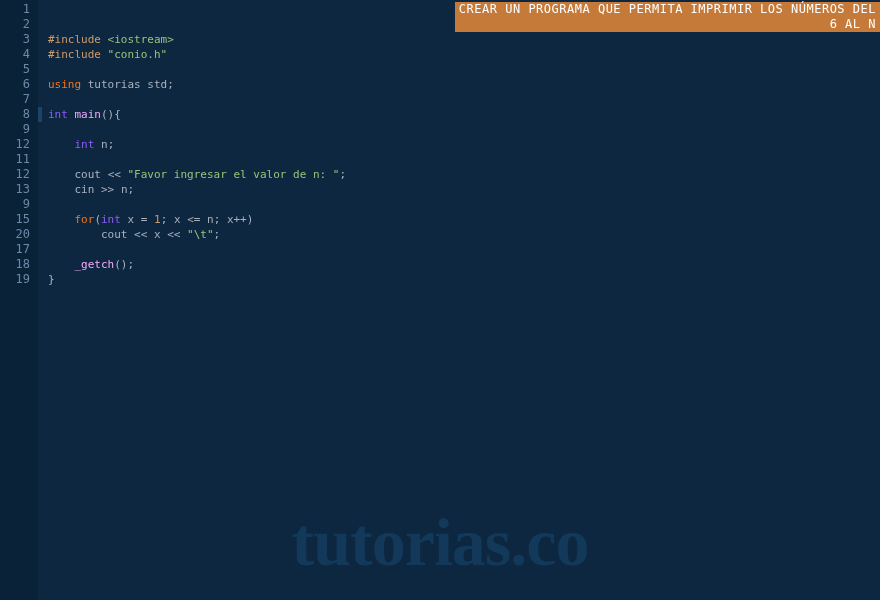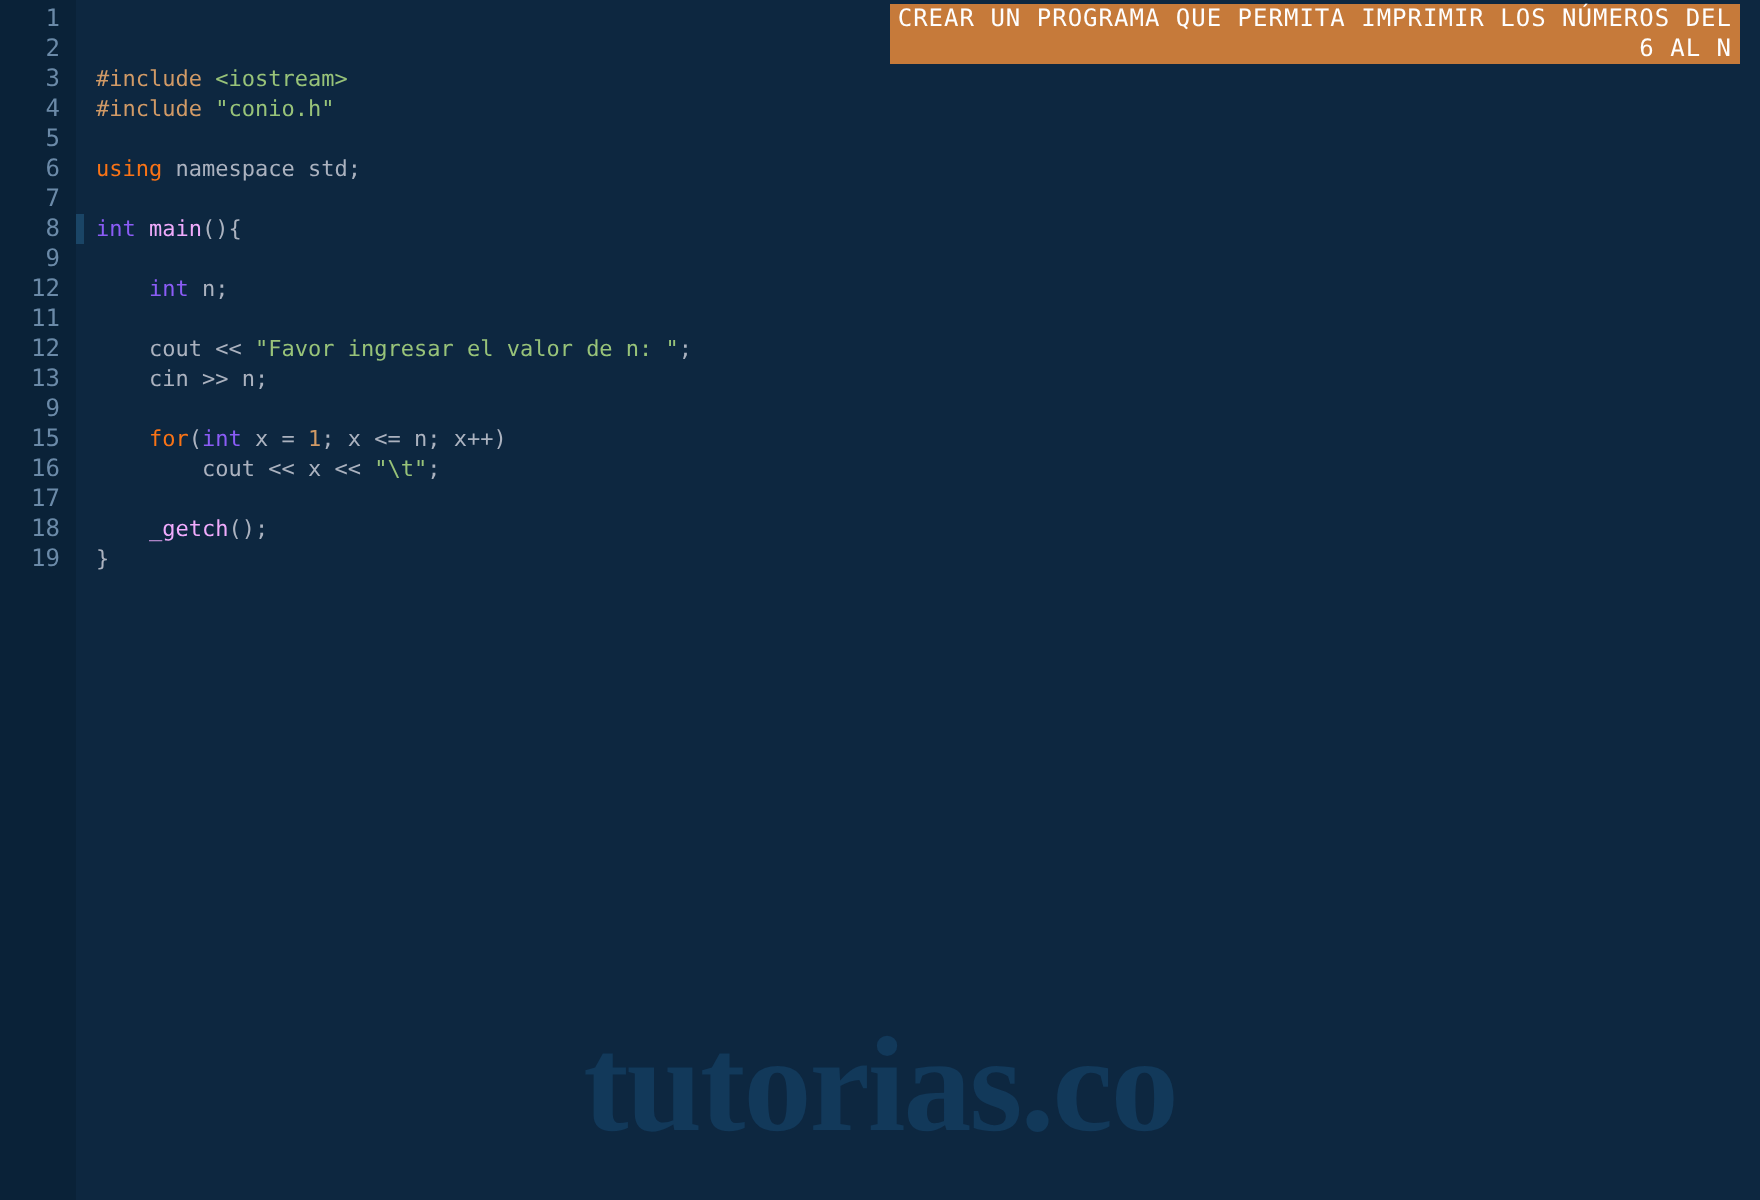--- a/index.html
+++ b/index.html
@@ -39,21 +39,21 @@
     }
     .code-line {
       height: 15px;
       line-height: 15px;
       white-space: pre;
       font-size: 11px;
     }
     .comment-banner {
       position: absolute;
       top: 2px;
-      right: 10px;
+      right: 0;
       background: #c67a3a;
       color: #fefefe;
       padding: 0 4px;
       font-size: 12px;
       line-height: 15px;
       text-align: right;
     }
     .comment-banner .cb-line {
       height: 15px;
       letter-spacing: 0.5px;
@@ -104,40 +104,40 @@
     <div class="ln">6</div>
     <div class="ln">7</div>
     <div class="ln">8</div>
     <div class="ln">9</div>
     <div class="ln">12</div>
     <div class="ln">11</div>
     <div class="ln">12</div>
     <div class="ln">13</div>
     <div class="ln">9</div>
     <div class="ln">15</div>
-    <div class="ln">16</div>
+    <div class="ln">20</div>
     <div class="ln">17</div>
     <div class="ln">18</div>
     <div class="ln">19</div>
   </div>
 
   <div class="line-hl"></div>
 
   <div class="code-area">
     <div class="comment-banner">
       <div class="cb-line">CREAR UN PROGRAMA QUE PERMITA IMPRIMIR LOS NÚMEROS DEL</div>
       <div class="cb-line">6 AL N</div>
     </div>
 
     <div class="code-line"></div>
     <div class="code-line"></div>
     <div class="code-line"><span class="tk-preproc">#include </span><span class="tk-include">&lt;iostream&gt;</span></div>
     <div class="code-line"><span class="tk-preproc">#include </span><span class="tk-include">"conio.h"</span></div>
     <div class="code-line"></div>
-    <div class="code-line"><span class="tk-keyword">using</span><span class="tk-ident"> namespace std</span><span class="tk-punct">;</span></div>
+    <div class="code-line"><span class="tk-keyword">using</span><span class="tk-ident"> tutorias std</span><span class="tk-punct">;</span></div>
     <div class="code-line"></div>
     <div class="code-line"><span class="tk-type">int </span><span class="tk-func">main</span><span class="tk-punct">(){</span></div>
     <div class="code-line"></div>
     <div class="code-line"><span class="tk-ident leading-indent">    </span><span class="tk-type">int </span><span class="tk-ident">n</span><span class="tk-punct">;</span></div>
     <div class="code-line"></div>
     <div class="code-line"><span class="tk-ident leading-indent">    </span><span class="tk-ident">cout </span><span class="tk-op">&lt;&lt; </span><span class="tk-string">"Favor ingresar el valor de n: "</span><span class="tk-punct">;</span></div>
     <div class="code-line"><span class="tk-ident leading-indent">    </span><span class="tk-ident">cin </span><span class="tk-op">&gt;&gt; </span><span class="tk-ident">n</span><span class="tk-punct">;</span></div>
     <div class="code-line"></div>
     <div class="code-line"><span class="tk-ident leading-indent">    </span><span class="tk-keyword">for</span><span class="tk-punct">(</span><span class="tk-type">int </span><span class="tk-ident">x </span><span class="tk-op">= </span><span class="tk-number">1</span><span class="tk-punct">; </span><span class="tk-ident">x </span><span class="tk-op">&lt;= </span><span class="tk-ident">n</span><span class="tk-punct">; </span><span class="tk-ident">x</span><span class="tk-op">++</span><span class="tk-punct">)</span></div>
     <div class="code-line"><span class="tk-ident leading-indent">        </span><span class="tk-ident">cout </span><span class="tk-op">&lt;&lt; </span><span class="tk-ident">x </span><span class="tk-op">&lt;&lt; </span><span class="tk-string">"\t"</span><span class="tk-punct">;</span></div>

